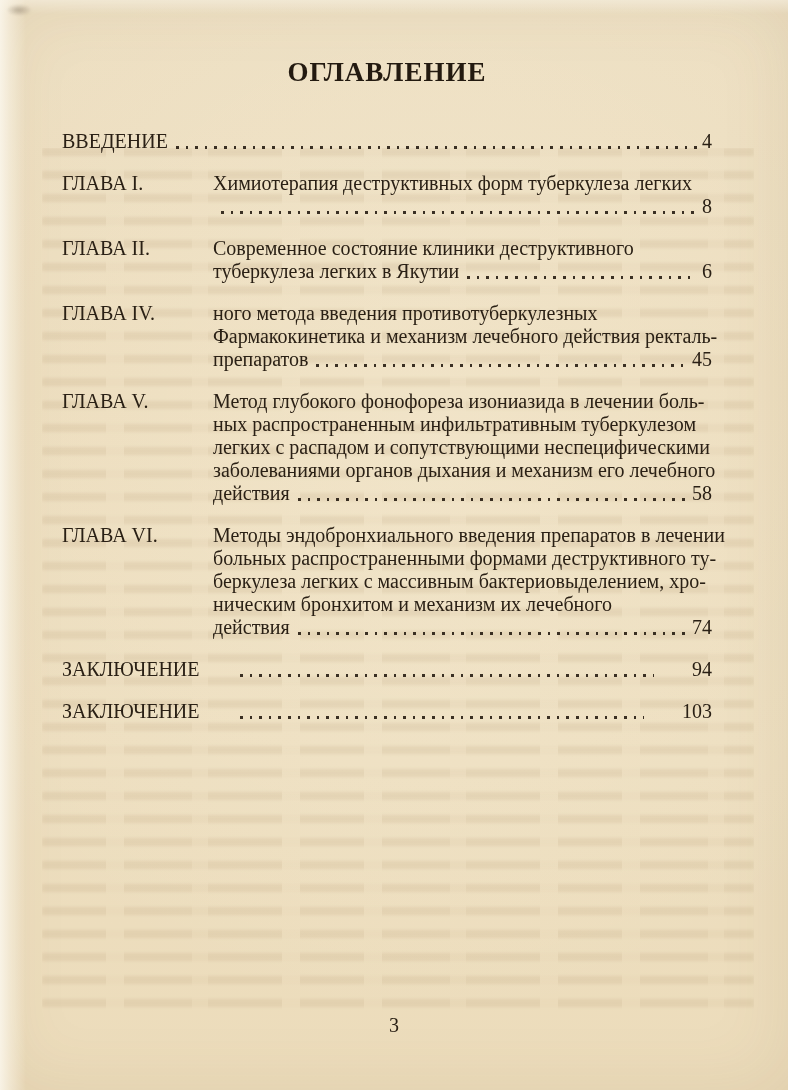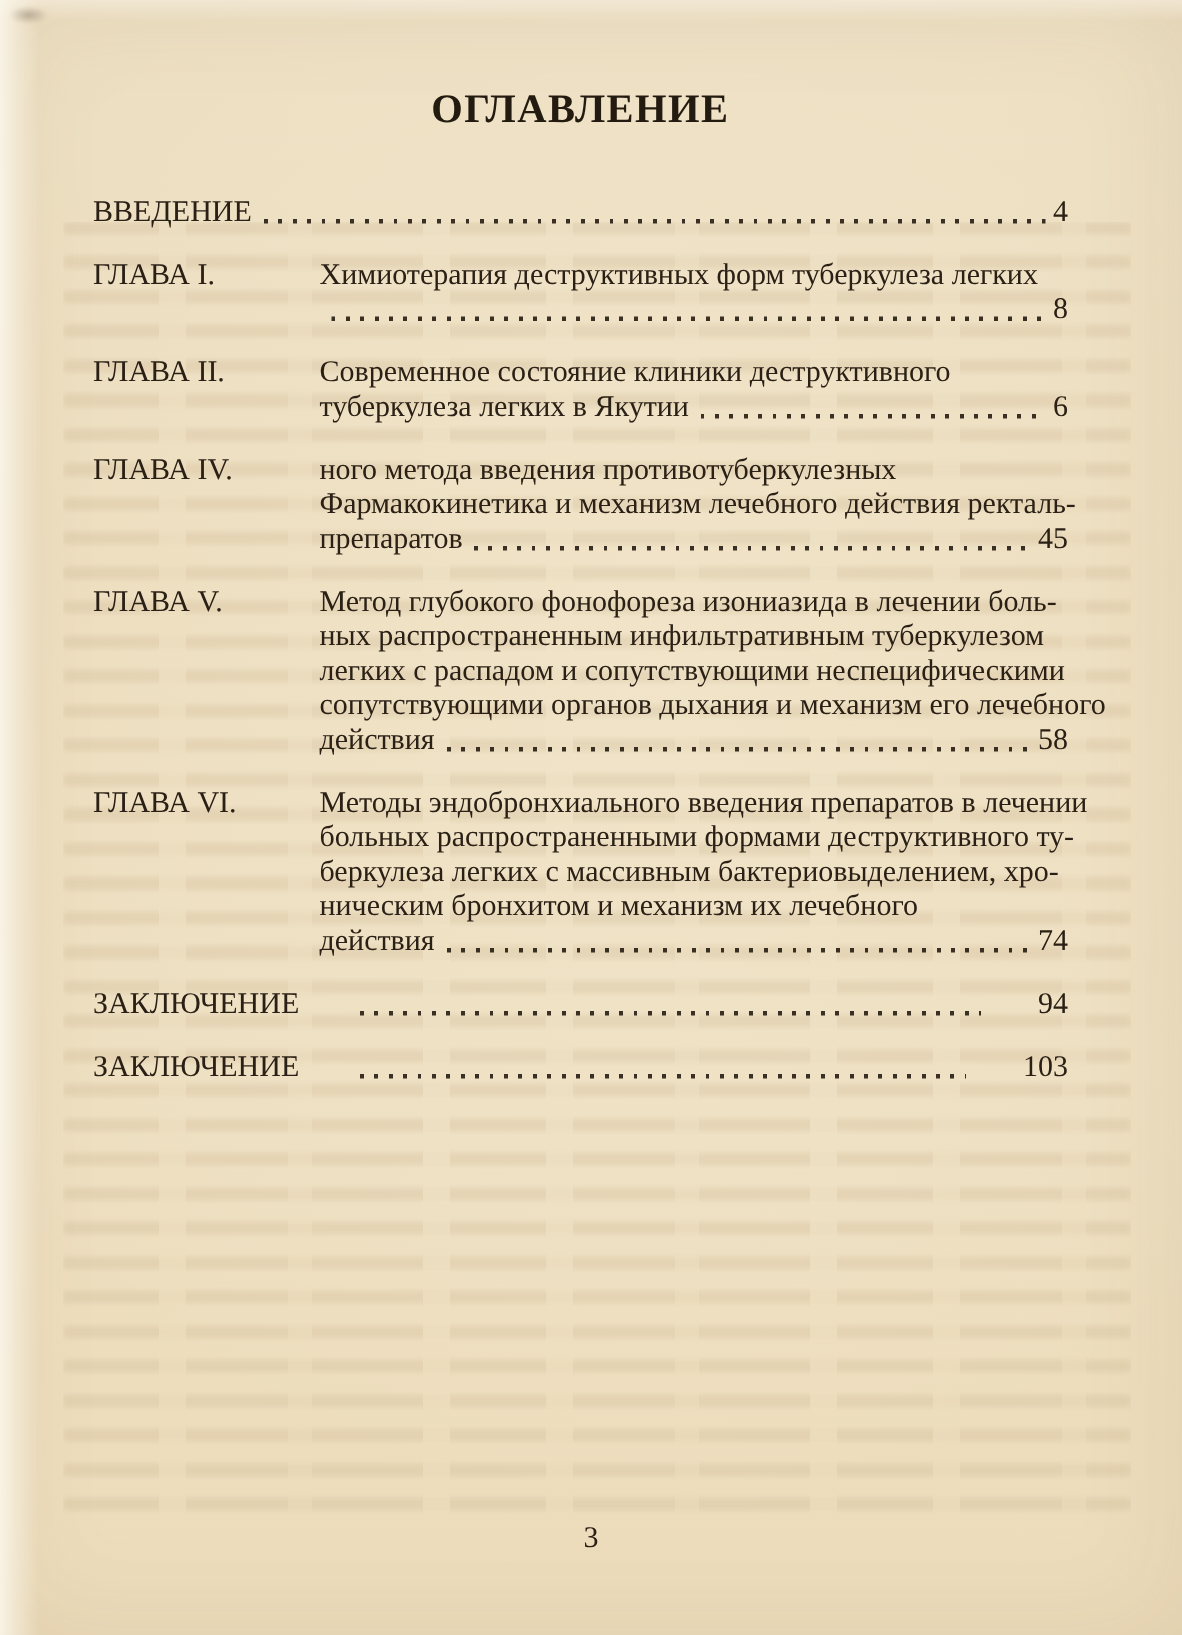--- a/index.html
+++ b/index.html
@@ -222,21 +222,21 @@
           </div>
         </div>
       </div>
 
       <div class="entry chapter">
         <div class="label">ГЛАВА V.</div>
         <div class="body">
           <div class="line">Метод глубокого фонофореза изониазида в лечении боль-</div>
           <div class="line">ных распространенным инфильтративным туберкулезом</div>
           <div class="line">легких с распадом и сопутствующими неспецифическими</div>
-          <div class="line">сопутствующими органов дыхания и механизм его лечебного</div>
+          <div class="line">заболеваниями органов дыхания и механизм его лечебного</div>
           <div class="leaderline">
             <span class="txt">действия</span>
             <span class="dots"></span>
             <span class="pg">58</span>
           </div>
         </div>
       </div>
 
       <div class="entry chapter">
         <div class="label">ГЛАВА VI.</div>

